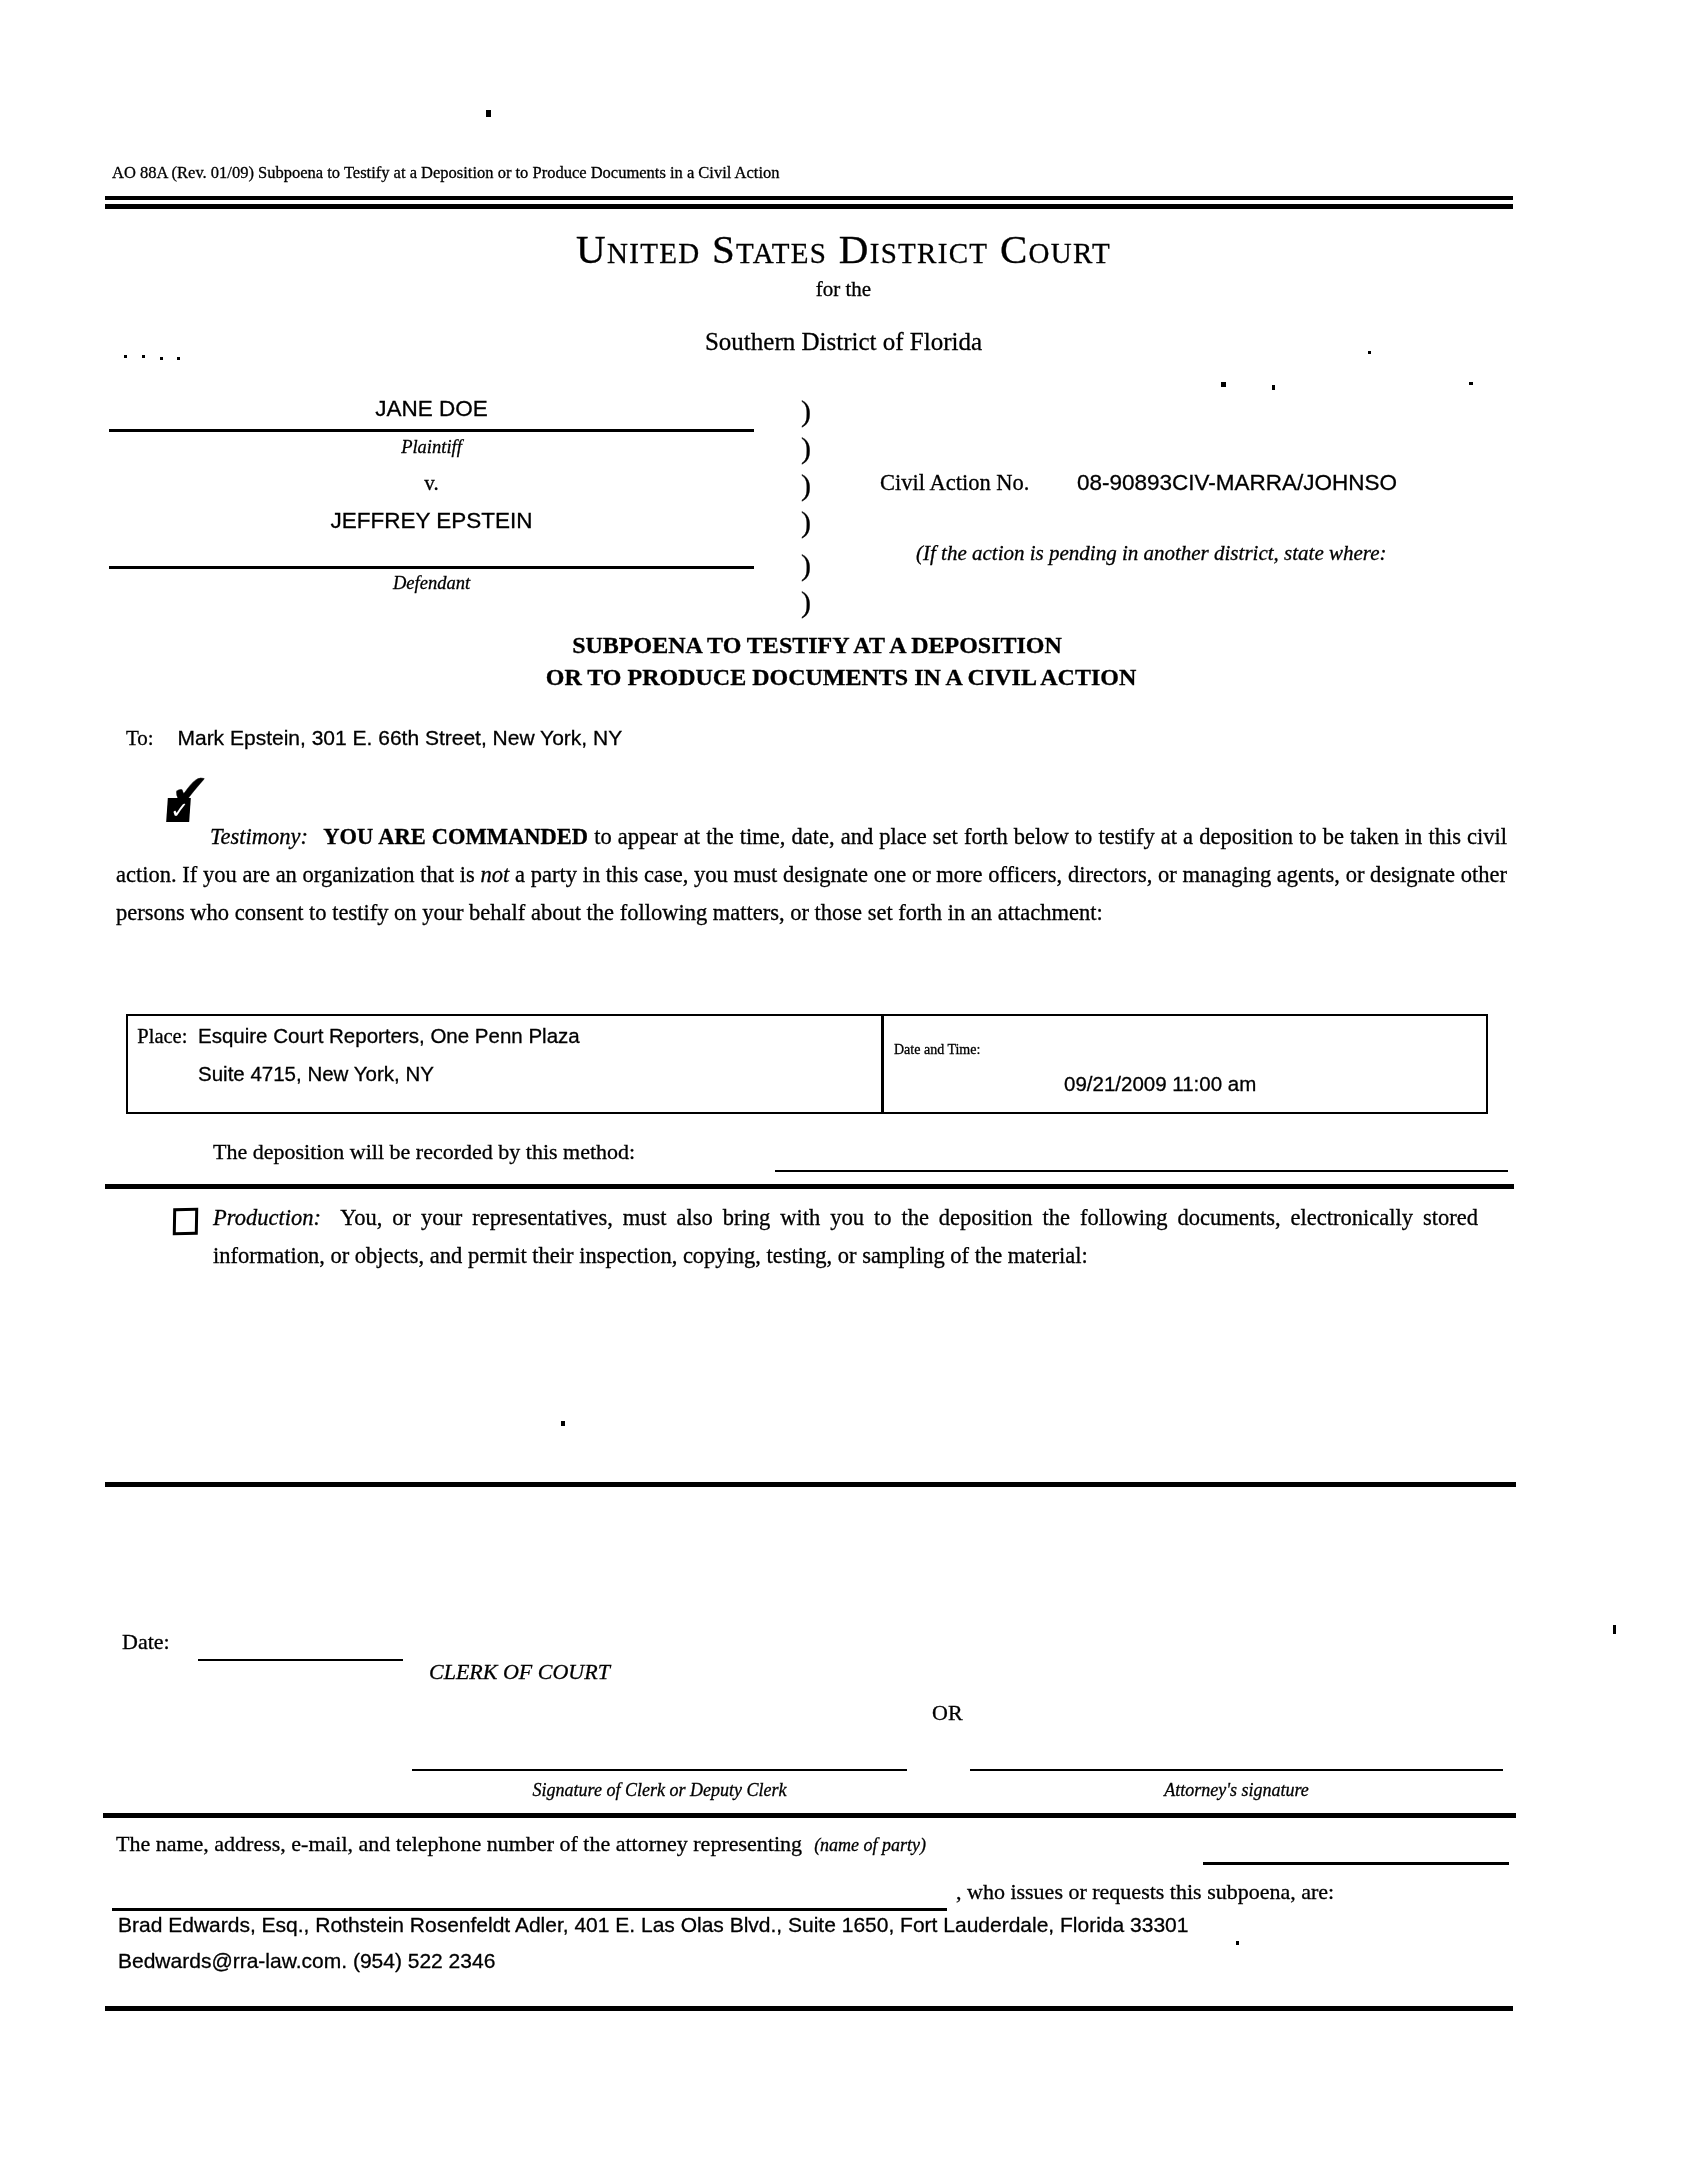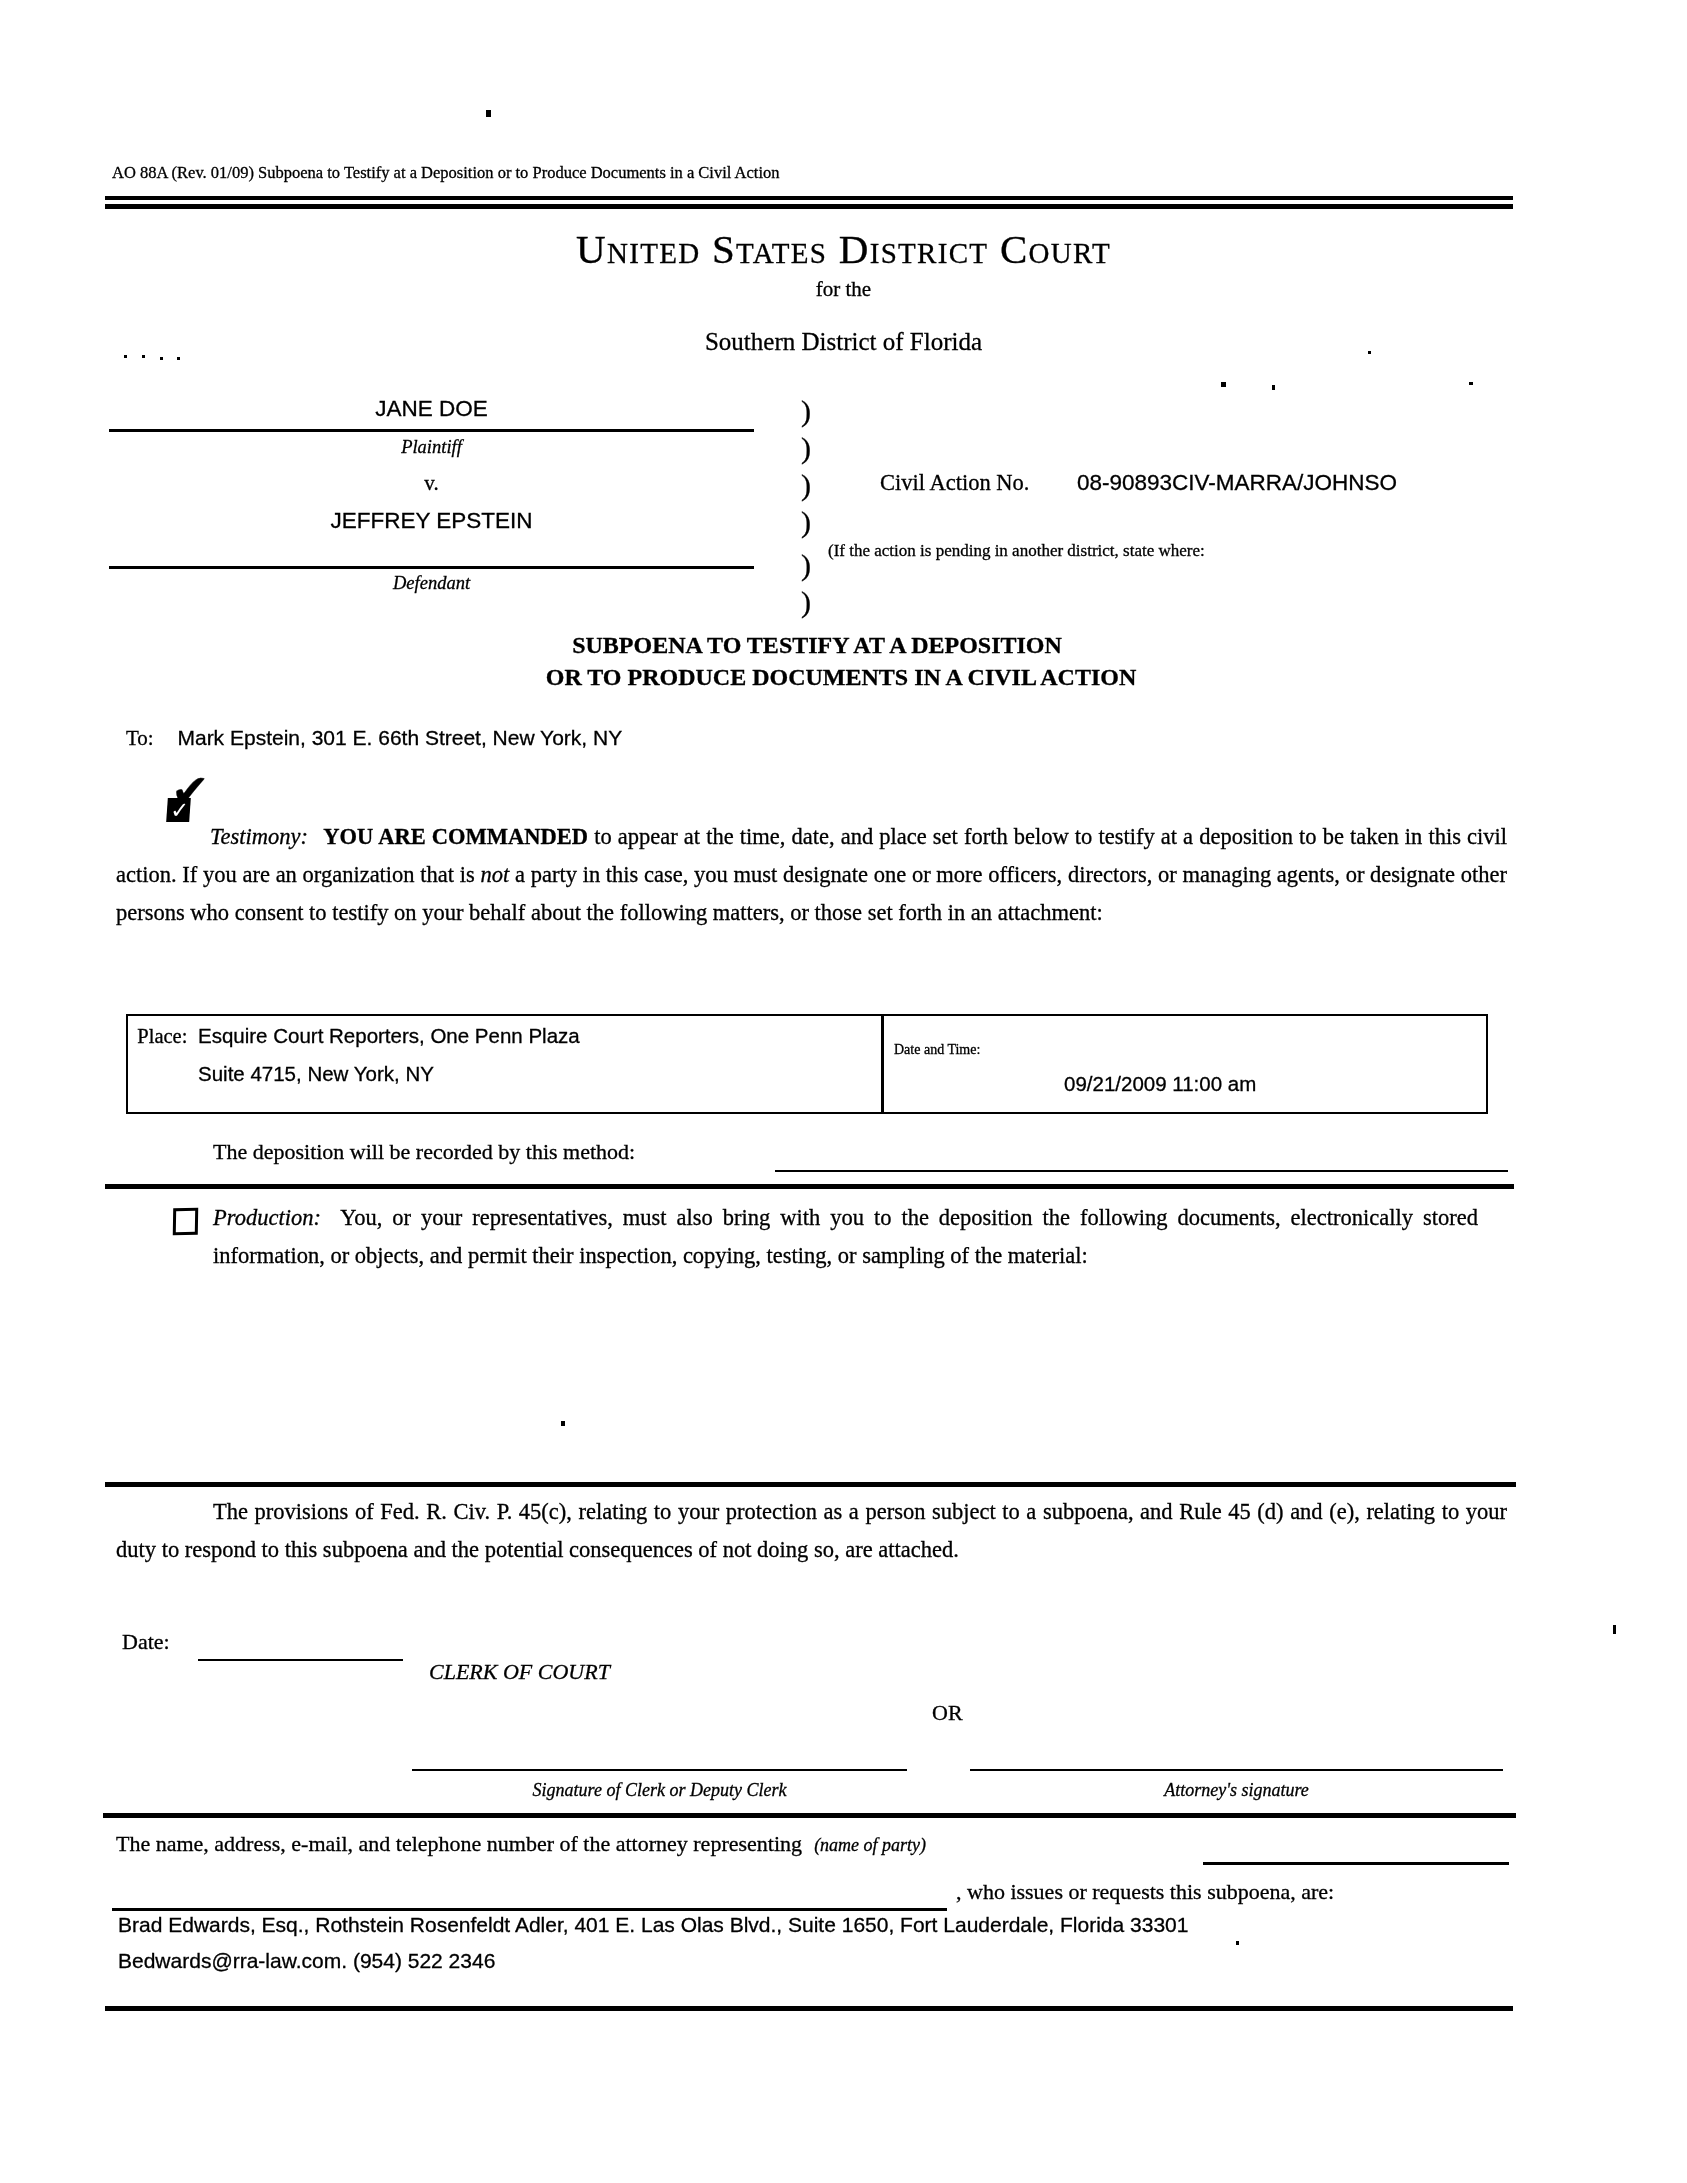--- a/index.html
+++ b/index.html
@@ -67,21 +67,21 @@
   <div class="abs serif" style="left:801px;top:431px;font-size:30px;">)</div>
   <div class="abs serif" style="left:801px;top:468px;font-size:30px;">)</div>
   <div class="abs serif" style="left:801px;top:505px;font-size:30px;">)</div>
   <div class="abs serif" style="left:801px;top:548px;font-size:30px;">)</div>
   <div class="abs serif" style="left:801px;top:585px;font-size:30px;">)</div>
 
   <div class="abs" style="left:880px;top:470px;font-size:22.5px;">
     <span class="serif">Civil Action No.</span>
     <span class="sans" style="margin-left:42px;">08-90893CIV-MARRA/JOHNSO</span>
   </div>
-  <div class="abs serif" style="left:828px;top:541px;font-size:17px;">(If the action is pending in another district, state where:</div>
+  <div class="abs serif" style="left:916px;top:541px;font-size:21px;font-style:italic;">(If the action is pending in another district, state where:</div>
 
   <div class="abs serif b center" style="left:0;width:1634px;top:632px;font-size:24px;">SUBPOENA TO TESTIFY AT A DEPOSITION</div>
   <div class="abs serif b center" style="left:0;width:1634px;top:664px;font-size:24px;margin-left:24px;">OR TO PRODUCE DOCUMENTS IN A CIVIL ACTION</div>
 
   <div class="abs" style="left:126px;top:726px;font-size:21px;">
     <span class="serif">To:</span>
     <span class="sans" style="margin-left:18.5px;">Mark Epstein, 301 E. 66th Street, New York, NY</span>
   </div>
 
   <div class="cb cb-checked">
@@ -112,21 +112,20 @@
   <div class="rule" style="left:105px;top:1184px;width:1409px;height:5.3px;"></div>
 
   <div class="cb cb-empty"></div>
   <div class="para serif" style="left:213px;top:1199px;width:1265px;">
     <span class="it">Production:</span>
     <span style="margin-left:9.3px;">You, or your representatives, must also bring with you to the deposition the following documents, electronically stored information, or objects, and permit their inspection, copying, testing, or sampling of the material:</span>
   </div>
 
   <div class="rule" style="left:105px;top:1482px;width:1411px;height:5.3px;"></div>
 
-  <div class="para serif" style="left:116px;top:1493px;width:1391px;text-indent:97px;">The provisions of Fed. R. Civ. P. 45(c), relating to your protection as a person subject to a subpoena, and Rule 45 (d) and (e), relating to your duty to respond to this subpoena and the potential consequences of not doing so, are attached.</div>
 
   <div class="abs serif" style="left:122px;top:1629px;font-size:22px;">Date:</div>
   <div class="fline" style="left:198px;top:1659px;width:205px;height:2px;"></div>
   <div class="abs serif it" style="left:429px;top:1659px;font-size:22px;">CLERK OF COURT</div>
   <div class="abs serif" style="left:932px;top:1700px;font-size:22px;">OR</div>
 
   <div class="fline" style="left:412px;top:1769px;width:495px;height:2px;"></div>
   <div class="fline" style="left:970px;top:1769px;width:533px;height:2px;"></div>
   <div class="abs serif it center" style="left:412px;width:495px;top:1780px;font-size:18px;">Signature of Clerk or Deputy Clerk</div>
   <div class="abs serif it center" style="left:970px;width:533px;top:1780px;font-size:18px;">Attorney's signature</div>

